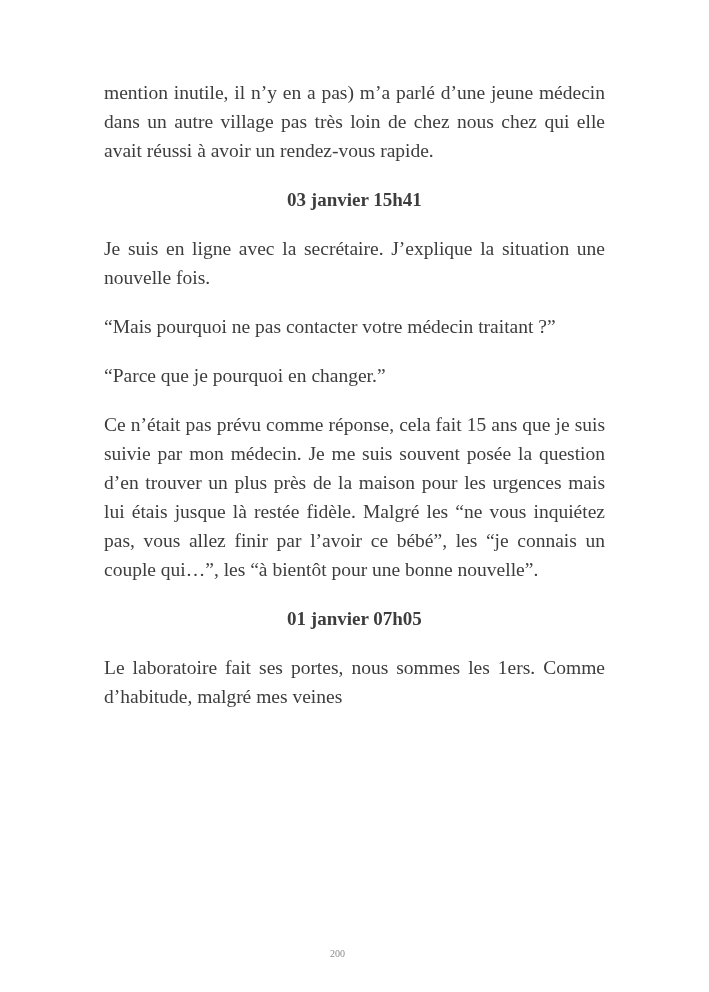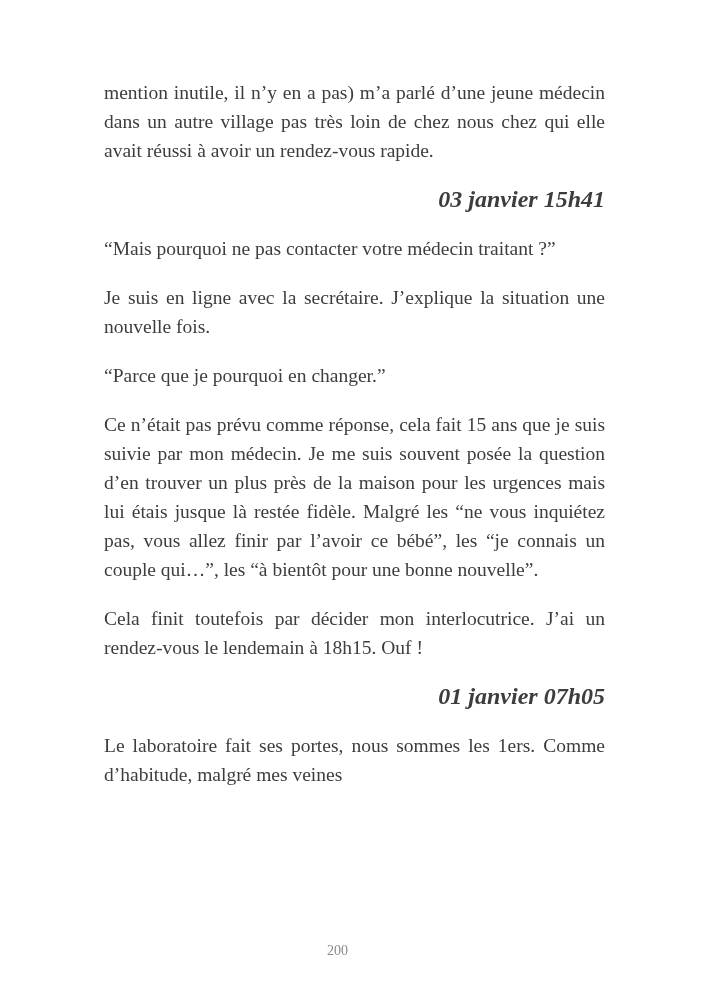--- a/index.html
+++ b/index.html
@@ -25,46 +25,44 @@
     font-size: 19.5px;
     line-height: 29px;
   }
   .para {
     margin: 0 0 20px 0;
     text-align: justify;
     text-justify: inter-word;
   }
   .heading {
     margin: 0 0 20px 0;
-    font-size: 24px;
+    font-size: 19px;
     line-height: 29px;
     font-weight: bold;
-    text-align: right;
-    font-style: italic;
+    text-align: center;
   }
   .page-number {
     position: absolute;
     bottom: 33px;
     left: 0;
     width: 100%;
     text-align: center;
-    font-size: 14px;
+    font-size: 10px;
     color: #8a8a8a;
     font-family: "Liberation Serif", "DejaVu Serif", serif;
   }
 </style>
 </head>
 <body>
 
 <div class="page">
   <div class="text-block">
     <p class="para">mention inutile, il n’y en a pas) m’a parlé d’une jeune médecin dans un autre village pas très loin de chez nous chez qui elle avait réussi à avoir un rendez-vous rapide.</p>
     <h2 class="heading">03 janvier 15h41</h2>
+    <p class="para">Je suis en ligne avec la secrétaire. J’explique la situation une nouvelle fois.</p>
     <p class="para">“Mais pourquoi ne pas contacter votre médecin traitant ?”</p>
-    <p class="para">Je suis en ligne avec la secrétaire. J’explique la situation une nouvelle fois.</p>
     <p class="para">“Parce que je pourquoi en changer.”</p>
     <p class="para">Ce n’était pas prévu comme réponse, cela fait 15 ans que je suis suivie par mon médecin. Je me suis souvent posée la question d’en trouver un plus près de la maison pour les urgences mais lui étais jusque là restée fidèle. Malgré les “ne vous inquiétez pas, vous allez finir par l’avoir ce bébé”, les “je connais un couple qui…”, les “à bientôt pour une bonne nouvelle”.</p>
-    <p class="para">Cela finit toutefois par décider mon interlocutrice. J’ai un rendez-vous le lendemain à 18h15. Ouf !</p>
     <h2 class="heading">01 janvier 07h05</h2>
     <p class="para">Le laboratoire fait ses portes, nous sommes les 1ers. Comme d’habitude, malgré mes veines</p>
   </div>
   <div class="page-number">200</div>
 </div>
 
 </body></html>

